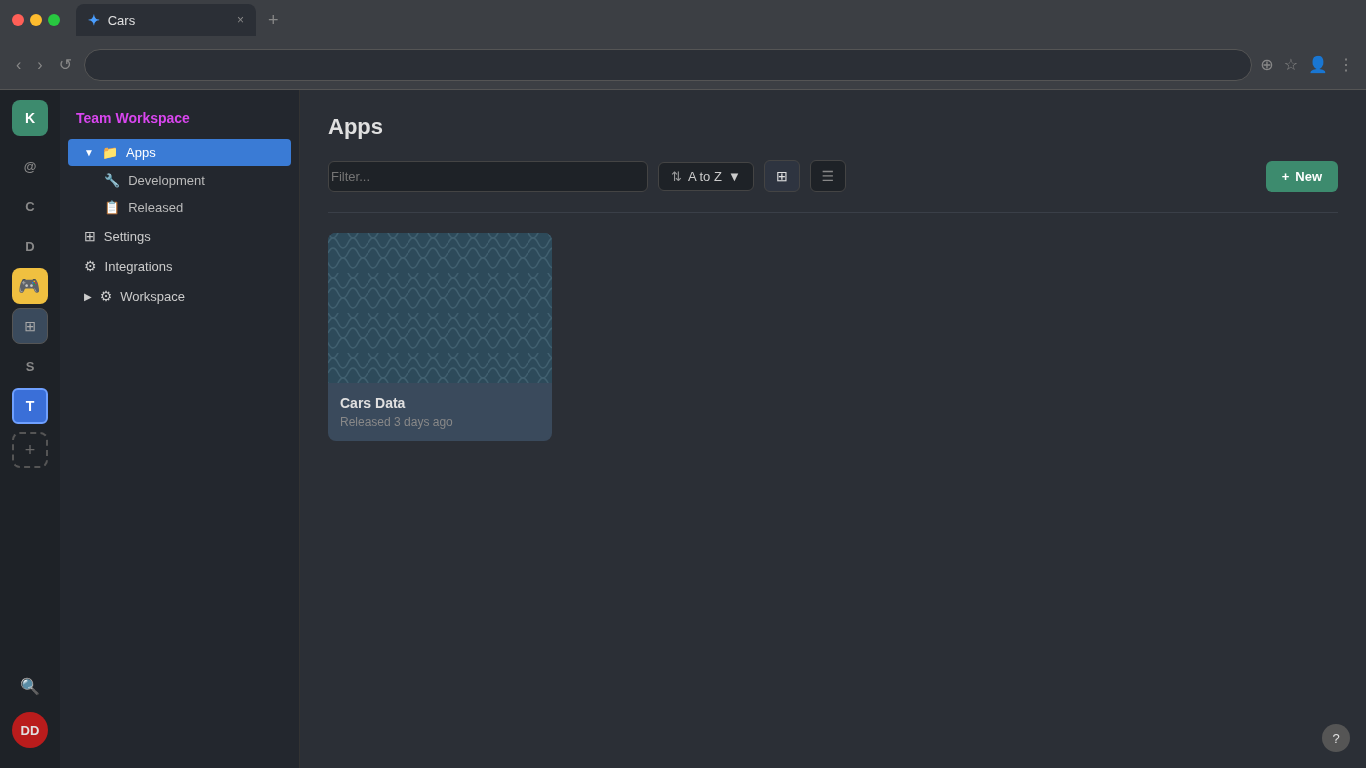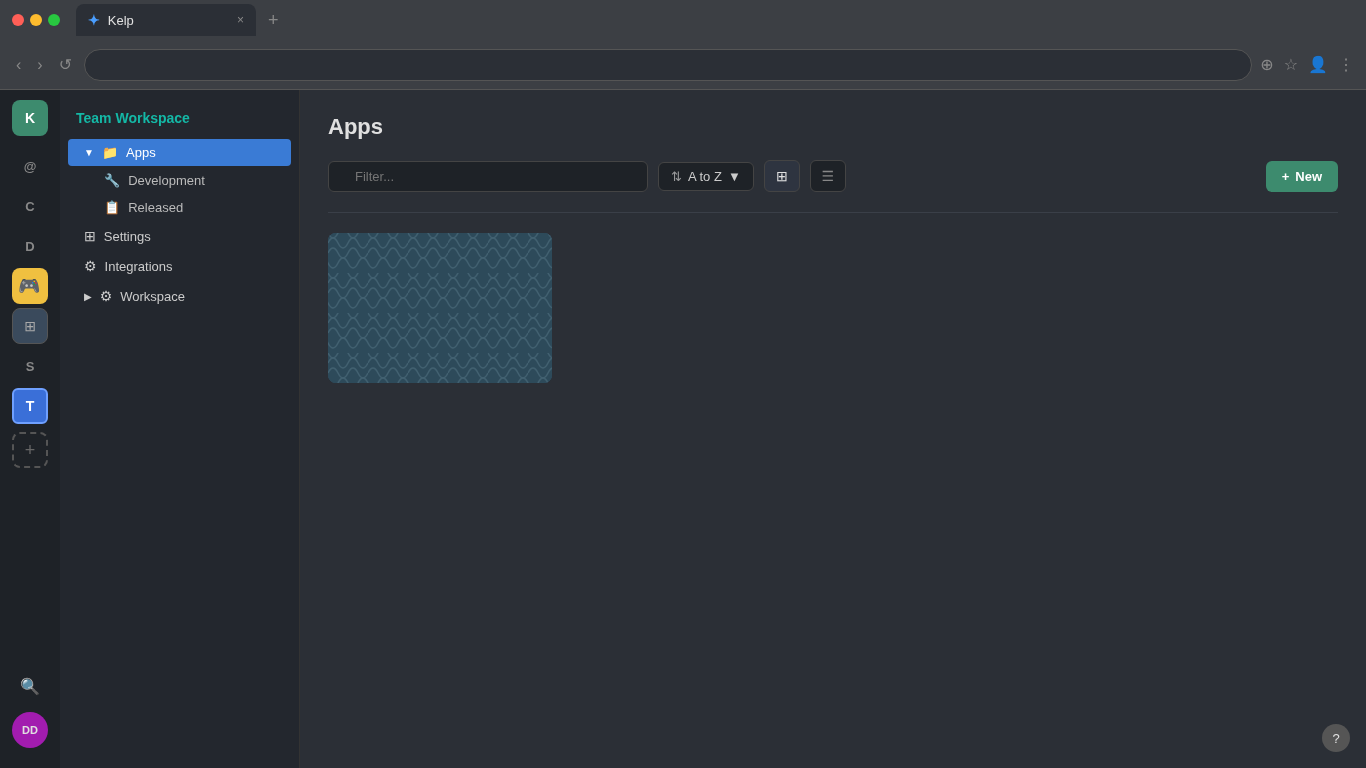--- a/index.html
+++ b/index.html
@@ -33,34 +33,34 @@
     .workspace-icon { width: 36px; height: 36px; border-radius: 8px; background: #3d8b6e; display: flex; align-items: center; justify-content: center; color: white; font-weight: bold; font-size: 14px; margin-bottom: 8px; cursor: pointer; }
     .icon-btn { width: 36px; height: 36px; border-radius: 8px; display: flex; align-items: center; justify-content: center; color: #888; cursor: pointer; font-size: 16px; }
     .icon-letter { font-size: 13px; font-weight: 600; }
     .icon-sidebar-spacer { flex: 1; }
     .icon-app { width: 36px; height: 36px; border-radius: 8px; overflow: hidden; display: flex; align-items: center; justify-content: center; cursor: pointer; }
     .icon-app-koodi { background: #f0c040; }
     .icon-app-grid { background: #3a4a5c; border: 1px solid #555; }
     .icon-app-t { background: #3a6fd8; border: 2px solid #6fa0ff; border-radius: 6px; }
     .add-icon-btn { width: 36px; height: 36px; border-radius: 8px; border: 2px dashed #555; display: flex; align-items: center; justify-content: center; color: #666; cursor: pointer; font-size: 18px; margin-top: 4px; }
     .bottom-icons { margin-top: auto; display: flex; flex-direction: column; align-items: center; gap: 8px; padding-bottom: 10px; }
-    .avatar-bottom { width: 36px; height: 36px; border-radius: 50%; background: #a21caf; display: flex; align-items: center; justify-content: center; font-size: 11px; font-weight: bold; color: #e0e0e0; cursor: pointer; }
+    .avatar-bottom { width: 36px; height: 36px; border-radius: 50%; background: #b91c1c; display: flex; align-items: center; justify-content: center; font-size: 13px; font-weight: bold; color: #e0e0e0; cursor: pointer; }
 
     
     .nav-sidebar { width: 240px; background: #23272e; display: flex; flex-direction: column; padding: 12px 0; border-right: 1px solid #333; }
-    .workspace-title { font-size: 14px; font-weight: 600; color: #14b8a6; padding: 8px 16px 12px; }
+    .workspace-title { font-size: 14px; font-weight: 600; color: #d946ef; padding: 8px 16px 12px; }
     .nav-item { display: flex; align-items: center; gap: 8px; padding: 6px 16px; font-size: 13px; color: #ccc; cursor: pointer; border-radius: 4px; margin: 1px 8px; }
     .nav-item.active { background: #3a7bd5; color: white; }
     .nav-sub-item { display: flex; align-items: center; gap: 8px; padding: 5px 16px 5px 36px; font-size: 13px; color: #bbb; cursor: pointer; border-radius: 4px; margin: 1px 8px; }
 
     
     .main-content { flex: 1; background: #2b2f36; padding: 24px 28px; overflow-y: auto; }
     .page-title { font-size: 22px; font-weight: 600; color: #e0e0e0; margin-bottom: 20px; }
     .toolbar-row { display: flex; align-items: center; gap: 10px; margin-bottom: 20px; }
-    .filter-input { background: #1e2227; border: 1px solid #444; border-radius: 6px; padding: 7px 26px; color: #888; font-size: 13px; width: 320px; }
+    .filter-input { background: #1e2227; border: 1px solid #444; border-radius: 6px; padding: 7px 2px; color: #888; font-size: 13px; width: 320px; }
     .sort-btn { background: #1e2227; border: 1px solid #444; border-radius: 6px; padding: 6px 12px; color: #ccc; font-size: 13px; display: flex; align-items: center; gap: 6px; cursor: pointer; }
     .view-btn { background: #1e2227; border: 1px solid #444; border-radius: 6px; padding: 6px 10px; color: #888; font-size: 14px; cursor: pointer; width: 36px; height: 32px; display: flex; align-items: center; justify-content: center; }
     .view-btn.active { color: #e0e0e0; background: #2e3440; }
     .spacer { flex: 1; }
     .new-btn { background: #3d8b6e; border: none; border-radius: 6px; padding: 8px 16px; color: white; font-size: 13px; font-weight: 600; cursor: pointer; display: flex; align-items: center; gap: 6px; }
     .divider { width: 100%; height: 1px; background: #3a3f48; margin-bottom: 20px; }
 
     
     .cards-grid { display: flex; flex-wrap: wrap; gap: 16px; }
     .app-card { width: 224px; background: #3a4a5c; border-radius: 8px; overflow: hidden; cursor: pointer; transition: opacity 0.2s; }
@@ -78,21 +78,21 @@
 
 <div class="browser-chrome">
   <div class="browser-titlebar">
     <div class="traffic-lights">
       <div class="traffic-light tl-red"></div>
       <div class="traffic-light tl-yellow"></div>
       <div class="traffic-light tl-green"></div>
     </div>
     <div class="browser-tab">
       <span class="tab-icon">✦</span>
-      <span class="tab-title">Kelp</span>
+      <span class="tab-title">Cars</span>
       <span class="tab-close">×</span>
     </div>
     <span class="new-tab-btn">+</span>
   </div>
   <div class="browser-toolbar">
     <button class="nav-btn">‹</button>
     <button class="nav-btn">›</button>
     <button class="nav-btn">↺</button>
     <div class="address-bar">
       <span class="address-text"></span>
@@ -206,18 +206,22 @@
               </pattern>
               <pattern id="arcs" x="0" y="0" width="30" height="30" patternUnits="userSpaceOnUse">
                 <path d="M0,30 Q15,0 30,30" fill="none" stroke="#4a7080" stroke-width="1.2" opacity="0.6"></path>
                 <path d="M0,20 Q10,5 20,20" fill="none" stroke="#4a7080" stroke-width="1.2" opacity="0.4"></path>
               </pattern>
             </defs>
             <rect width="224" height="150" fill="#2d4a5a"></rect>
             <rect width="224" height="150" fill="url(#waves)" opacity="0.7"></rect>
           </svg>
         </div>
+        <div class="card-info">
+          <div class="card-title">Cars Data</div>
+          <div class="card-subtitle">Released 3 days ago</div>
+        </div>
       </div>
     </div>
   </div>
 </div>
 
 <div class="help-btn">?</div>
 
 </body></html>

